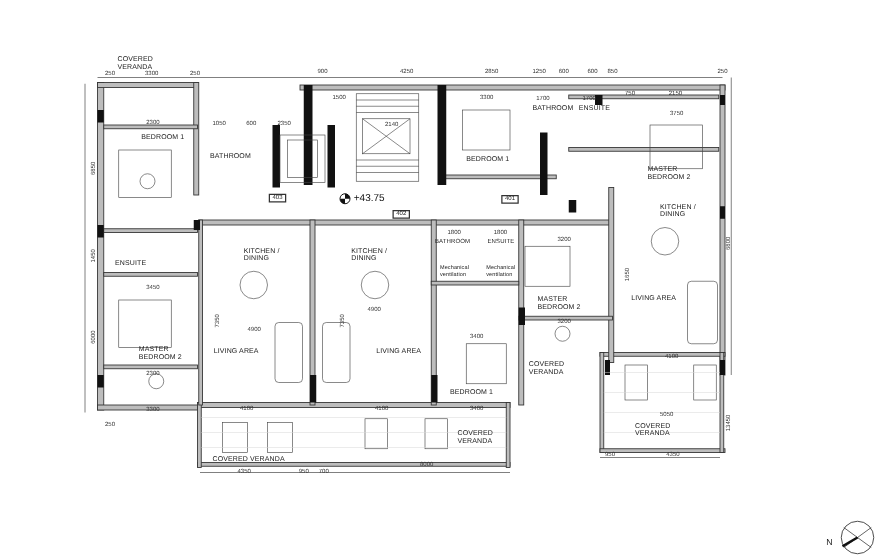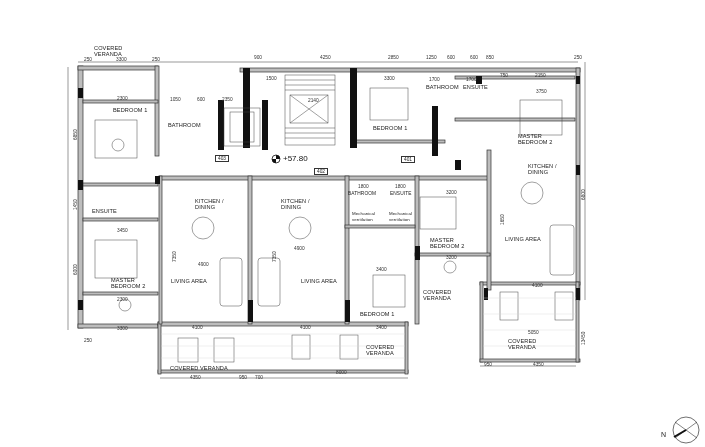--- a/index.html
+++ b/index.html
@@ -150,21 +150,21 @@
   </g>
 
   <g>
     <circle cx="686" cy="430" r="13" fill="none" stroke="#333" stroke-width="0.7"></circle>
     <line x1="675" y1="422" x2="697" y2="438" stroke="#333" stroke-width="0.6"></line>
     <line x1="697" y1="422" x2="675" y2="438" stroke="#333" stroke-width="0.6"></line>
     <line x1="686" y1="430" x2="674" y2="437" stroke="#111" stroke-width="2"></line>
   </g>
 </svg>
 
-<div class="level" style="left:283px;top:154px;">+57.80</div>
+<div class="level" style="left:283px;top:154px;">+43.75</div>
 <div class="tag" style="left:215px;top:155px;">403</div>
 <div class="tag" style="left:314px;top:168px;">402</div>
 <div class="tag" style="left:401px;top:156px;">401</div>
 <div class="lbl" style="left:661px;top:432px;font-size:7px;">N</div>
 
 <div class="lbl" style="left:94px;top:45px;">COVERED
 VERANDA</div>
 <div class="lbl" style="left:113px;top:107px;">BEDROOM 1</div>
 <div class="lbl" style="left:168px;top:122px;">BATHROOM</div>
 <div class="lbl" style="left:92px;top:208px;">ENSUITE</div>

